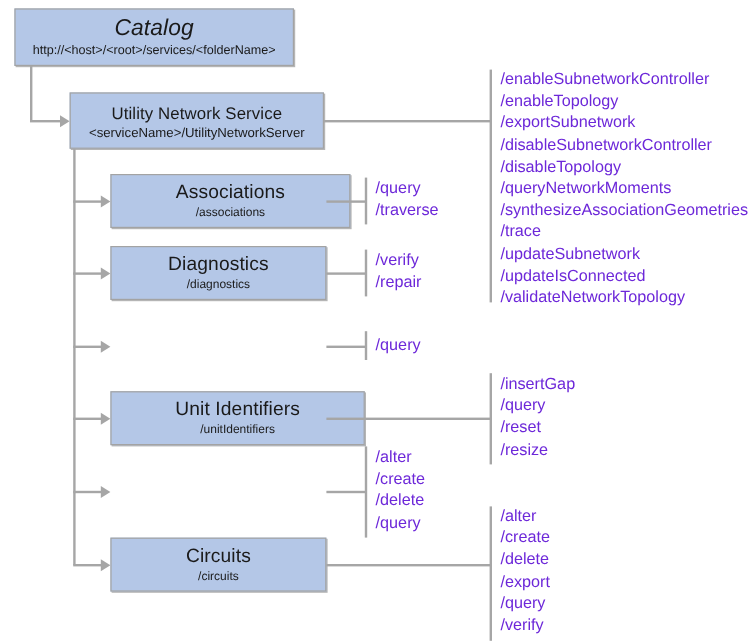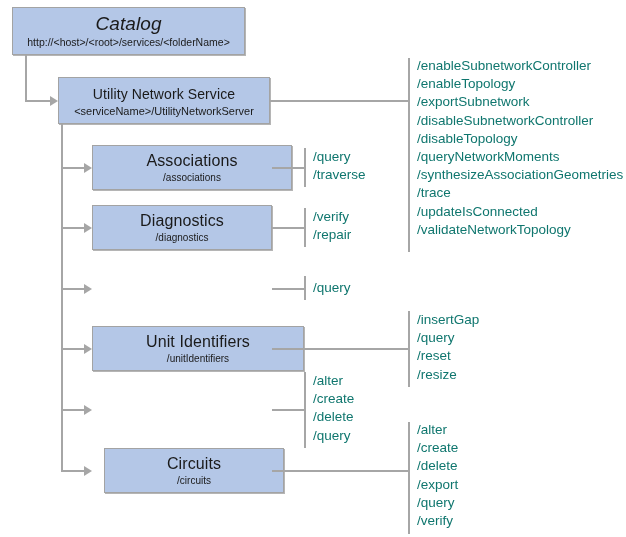--- a/index.html
+++ b/index.html
@@ -53,21 +53,21 @@
     position:absolute;
     width:0;height:0;
     border-top:5px solid transparent;
     border-bottom:5px solid transparent;
     border-left:8px solid #a6a6a6;
   }
 
   
   .ops{
     position:absolute;
-    color:#0f766e;
+    color:#6d28d9;
     font-size:13.5px;
     line-height:18.2px;
     white-space:nowrap;
   }
   .ops div{white-space:nowrap;}
 </style>
 </head>
 <body>
 
 <div id="diagram">
@@ -90,20 +90,21 @@
   <div class="bracket" style="left:408px;top:58px;height:194px;"></div>
   <div class="ops" style="left:417px;top:57px;">
     <div>/enableSubnetworkController</div>
     <div>/enableTopology</div>
     <div>/exportSubnetwork</div>
     <div>/disableSubnetworkController</div>
     <div>/disableTopology</div>
     <div>/queryNetworkMoments</div>
     <div>/synthesizeAssociationGeometries</div>
     <div>/trace</div>
+    <div>/updateSubnetwork</div>
     <div>/updateIsConnected</div>
     <div>/validateNetworkTopology</div>
   </div>
 
   <div class="ln vl" style="left:61px;top:124px;height:347px;"></div>
 
   <div class="ln hl" style="left:61px;top:167px;width:24px;"></div>
   <div class="arrow" style="left:84px;top:163px;"></div>
 
   <div class="ln hl" style="left:61px;top:227px;width:24px;"></div>
@@ -164,21 +165,21 @@
 
   <div class="ln hl" style="left:272px;top:409px;width:33px;"></div>
   <div class="bracket" style="left:304px;top:372px;height:76px;"></div>
   <div class="ops" style="left:313px;top:372px;">
     <div>/alter</div>
     <div>/create</div>
     <div>/delete</div>
     <div>/query</div>
   </div>
 
-  <div class="node" style="left:104px;top:448px;width:180px;height:45px;">
+  <div class="node" style="left:92px;top:448px;width:180px;height:45px;">
     <div class="title">Circuits</div>
     <div class="sub">/circuits</div>
   </div>
   <div class="ln hl" style="left:272px;top:470px;width:137px;"></div>
   <div class="bracket" style="left:408px;top:422px;height:112px;"></div>
   <div class="ops" style="left:417px;top:421px;">
     <div>/alter</div>
     <div>/create</div>
     <div>/delete</div>
     <div>/export</div>

